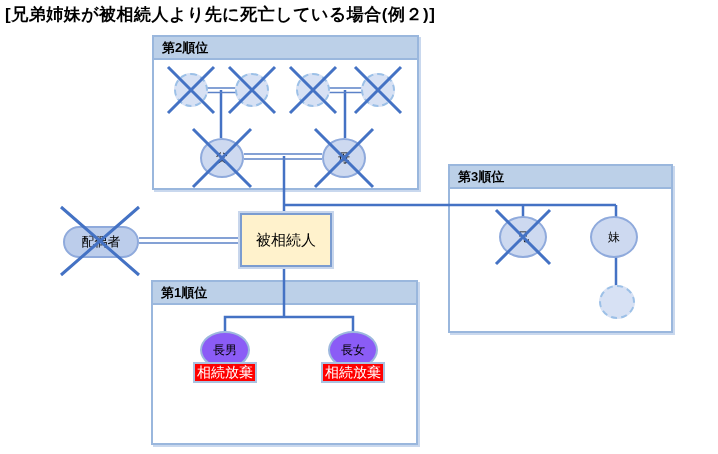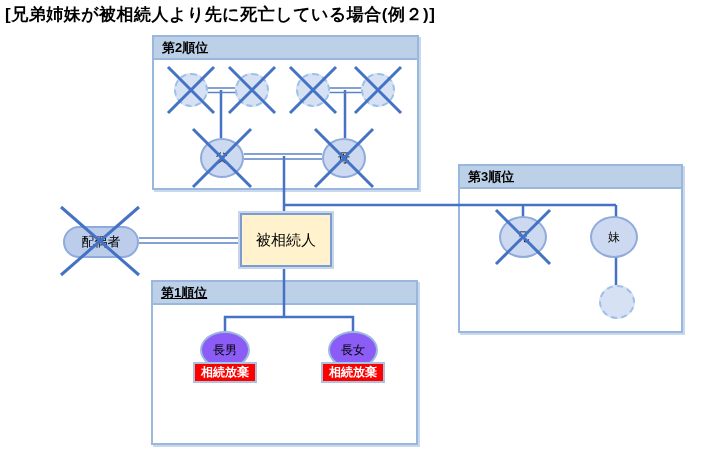--- a/index.html
+++ b/index.html
@@ -36,38 +36,38 @@
     display:flex;align-items:center;justify-content:center;font-size:13px;
   }
   .decedent{
     position:absolute;box-sizing:border-box;left:240px;top:213px;width:92px;height:54px;
     background:#fff2cc;border:2px solid #7b9cd0;outline:2px solid #c8d6ec;
     display:flex;align-items:center;justify-content:center;font-size:15px;
   }
   .badge{
     position:absolute;box-sizing:border-box;width:64px;height:21px;
     background:#ff0000;border:2px solid #aac2e0;color:#fff;
-    font-size:12px;font-weight:bold;display:flex;align-items:flex-start;justify-content:center;
+    font-size:14px;font-weight:normal;display:flex;align-items:flex-start;justify-content:center;
     white-space:nowrap;
   }
 </style>
 </head>
 <body>
 
 <div class="canvas">
 
   <div class="title">[兄弟姉妹が被相続人より先に死亡している場合(例２)]</div>
 
   <div class="rankbox" style="left:152px;top:35px;width:267px;height:155px;">
     <div class="rankhdr">第2順位</div>
   </div>
-  <div class="rankbox" style="left:458px;top:164px;width:225px;height:169px;">
+  <div class="rankbox" style="left:448px;top:164px;width:225px;height:169px;">
     <div class="rankhdr">第3順位</div>
   </div>
-  <div class="rankbox" style="left:151px;top:280px;width:267px;height:165px;text-decoration:underline;">
+  <div class="rankbox" style="left:151px;top:280px;width:267px;height:165px;">
     <div class="rankhdr">第1順位</div>
   </div>
 
   <svg class="layer" width="718" height="454">
     <g stroke="#4472c4" stroke-width="2.5" fill="none">
       <path d="M221 90 V138"></path>
       <path d="M345 90 V138"></path>
       <path d="M284 156 V213"></path>
       <path d="M284 205 H616"></path>
       <path d="M523 205 V218"></path>

